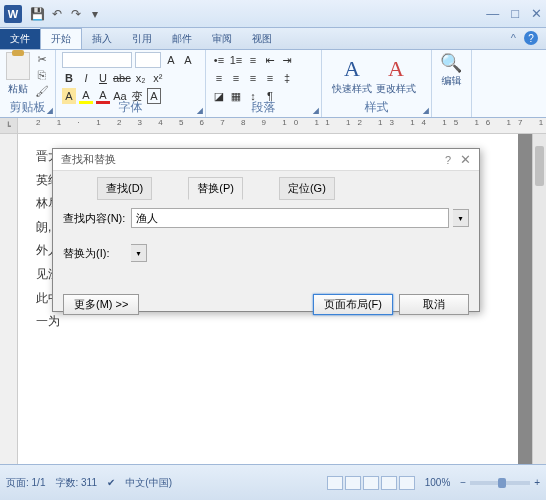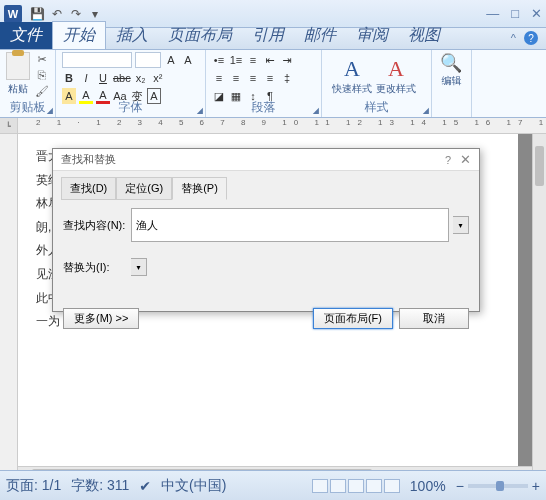--- a/index.html
+++ b/index.html
@@ -6,21 +6,21 @@
 body { width: 546px; height: 500px; background: #fff; overflow: hidden; font-size: 11px; position: relative; }
 
 .titlebar { height: 28px; background: linear-gradient(#e8f0fb, #d6e5f5); display: flex; align-items: center; border-bottom: 1px solid #a0b8d8; position: relative; }
 .titlebar .w-icon { width: 18px; height: 18px; background: #2b579a; color: #fff; display: flex; align-items: center; justify-content: center; font-size: 11px; font-weight: bold; border-radius: 2px; margin: 0 4px; }
 .qat { display: flex; gap: 3px; margin-left: 4px; }
 .qat span { width: 16px; height: 16px; display: flex; align-items: center; justify-content: center; color: #555; font-size: 12px; }
 .title { position: absolute; left: 50%; transform: translateX(-50%); color: #3b5b8c; font-size: 12px; }
 .winbtns { position: absolute; right: 4px; display: flex; gap: 12px; color: #5a7aa8; font-size: 13px; }
 
 .tabs { height: 22px; background: linear-gradient(#e4eef9, #d2e0f0); display: flex; align-items: flex-end; border-bottom: 1px solid #a0b8d8; position: relative; }
-.tab { padding: 3px 10px; color: #3b5b8c; font-size: 16px; font-style: italic; }
+.tab { padding: 3px 10px; color: #3b5b8c; font-size: 10px; }
 .tab.file { background: #1e4e8e; color: #fff; border-radius: 0 0 0 0; }
 .tab.active { background: #f5faff; border: 1px solid #a0b8d8; border-bottom: none; }
 .help-icon { position: absolute; right: 8px; top: 3px; width: 14px; height: 14px; background: #3b82d6; color: #fff; border-radius: 50%; display: flex; align-items: center; justify-content: center; font-size: 10px; }
 .arrow-icon { position: absolute; right: 30px; top: 4px; color: #5a7aa8; font-size: 11px; }
 
 .ribbon { height: 68px; background: #f5faff; border-bottom: 1px solid #a0b8d8; display: flex; }
 .group { border-right: 1px solid #c5d6ea; padding: 2px 6px; display: flex; flex-direction: column; position: relative; }
 .group-label { position: absolute; bottom: 1px; left: 50%; transform: translateX(-50%); color: #5a7aa8; font-size: 12px; white-space: nowrap; }
 .dialog-launcher { position: absolute; bottom: 2px; right: 2px; color: #5a7aa8; font-size: 8px; }
 .paste-btn { display: flex; flex-direction: column; align-items: center; gap: 2px; }
@@ -43,39 +43,39 @@
 .ruler-h .ticks { position: absolute; left: 36px; top: 0; white-space: nowrap; letter-spacing: 7px; }
 .ruler-corner { position: absolute; left: 0; top: 0; width: 18px; height: 16px; background: #e0e0e0; border-right: 1px solid #ccc; display: flex; align-items: center; justify-content: center; color: #888; }
 
 .doc-area { position: absolute; top: 134px; left: 0; right: 0; bottom: 20px; background: #888; display: flex; }
 .ruler-v { width: 18px; background: #f0f0f0; border-right: 1px solid #ccc; }
 .page { flex: 1; background: #fff; margin: 0 14px 0 0; position: relative; padding: 12px 18px; font-size: 12px; color: #333; line-height: 1.8; }
 .page .para { text-indent: 0; margin-bottom: 2px; }
 .scrollbar-v { width: 14px; background: #e8e8e8; border-left: 1px solid #ccc; position: relative; }
 .scrollbar-v .thumb { position: absolute; top: 12px; left: 2px; right: 2px; height: 40px; background: #c0c0c0; border-radius: 2px; }
 
-.statusbar { position: absolute; bottom: 0; left: 0; right: 0; height: 30px; background: linear-gradient(#e4eef9, #d2e0f0); border-top: 1px solid #a0b8d8; display: flex; align-items: center; font-size: 14px; color: #3b5b8c; padding: 0 6px; gap: 10px; }
+.statusbar { position: absolute; bottom: 0; left: 0; right: 0; height: 36px; background: linear-gradient(#e4eef9, #d2e0f0); border-top: 1px solid #a0b8d8; display: flex; align-items: center; font-size: 10px; color: #3b5b8c; padding: 0 6px; gap: 10px; }
 .statusbar .spacer { flex: 1; }
 .view-btns { display: flex; gap: 2px; }
 .view-btns span { width: 16px; height: 14px; border: 1px solid #a0b8d8; background: #f0f6fc; }
 .zoom { display: flex; align-items: center; gap: 4px; }
 .zoom-track { width: 60px; height: 4px; background: #c0d0e4; position: relative; }
 .zoom-thumb { position: absolute; left: 28px; top: -3px; width: 8px; height: 10px; background: #7a9ac8; border-radius: 2px; }
 
 .dialog { position: absolute; top: 148px; left: 52px; width: 428px; height: 164px; background: #f0f0f0; border: 1px solid #888; box-shadow: 2px 2px 8px rgba(0,0,0,0.3); }
 .dialog-title { height: 22px; background: #fff; display: flex; align-items: center; padding: 0 8px; font-size: 11px; color: #555; position: relative; border-bottom: 1px solid #ddd; }
 .dialog-title .q { position: absolute; right: 28px; color: #888; }
 .dialog-title .x { position: absolute; right: 8px; color: #888; font-size: 13px; }
 .dialog-tabs { display: flex; margin: 6px 0 0 8px; }
-.dtab { padding: 3px 8px; font-size: 11px; border: 1px solid #ccc; background: #e8e8e8; }
+.dtab { padding: 3px 8px; font-size: 11px; border: 1px solid #ccc; background: #e8e8e8; margin-left: 36px; }
 .dtab.active { background: #f0f0f0; border-bottom-color: #f0f0f0; }
 .dialog-body { padding: 8px 10px; font-size: 11px; }
 .drow { display: flex; align-items: center; margin-bottom: 16px; gap: 4px; }
 .drow label { width: 64px; text-align: left; }
-.drow .dinput { flex: 1; border: 1px solid #aaa; background: #fff; height: 34px; padding: 0 4px; display: flex; align-items: center; }
+.drow .dinput { flex: 1; border: 1px solid #aaa; background: #fff; height: 20px; padding: 0 4px; display: flex; align-items: center; }
 .drow .dd { width: 16px; height: 18px; border: 1px solid #aaa; border-left: none; background: #e8e8e8; display: flex; align-items: center; justify-content: center; font-size: 8px; }
 .dialog-btns { display: flex; justify-content: space-between; padding: 8px 10px 0; }
 .dbtn { border: 1px solid #999; background: linear-gradient(#fdfdfd,#e8e8e8); padding: 2px 10px; font-size: 11px; min-width: 70px; text-align: center; }
 .dbtn.hl { border: 1px solid #3b82d6; box-shadow: 0 0 2px #3b82d6; }
 
 .scrollbar-h { position: absolute; bottom: 20px; left: 18px; right: 14px; height: 14px; background: #e8e8e8; border-top: 1px solid #ccc; display: flex; align-items: center; }
 .scrollbar-h .thumb { height: 10px; width: 340px; background: #c0c0c0; margin-left: 14px; border-radius: 2px; }
 </style>
 </head>
 <body>
@@ -92,21 +92,20 @@
     <span>—</span>
     <span>□</span>
     <span>✕</span>
   </div>
 </div>
 
 <div class="tabs">
   <div class="tab file">文件</div>
   <div class="tab active">开始</div>
   <div class="tab">插入</div>
-  <div class="tab">页面布局</div>
   <div class="tab">引用</div>
   <div class="tab">邮件</div>
   <div class="tab">审阅</div>
   <div class="tab">视图</div>
   <span class="arrow-icon">^</span>
   <span class="help-icon">?</span>
 </div>
 
 <div class="ribbon">
   <div class="group" style="width:56px">
@@ -231,22 +230,22 @@
 </div>
 
 <div class="dialog">
   <div class="dialog-title">
     <span>查找和替换</span>
     <span class="q">?</span>
     <span class="x">✕</span>
   </div>
   <div class="dialog-tabs">
     <div class="dtab">查找(D)</div>
+    <div class="dtab active">替换(P)</div>
     <div class="dtab">定位(G)</div>
-    <div class="dtab active">替换(P)</div>
   </div>
   <div class="dialog-body">
     <div class="drow">
       <label>查找内容(N):</label>
       <div class="dinput">渔人</div>
       <div class="dd">▾</div>
     </div>
     <div class="drow" style="margin-top:8px">
       <label>替换为(I):</label>
       <div class="dd">▾</div>

